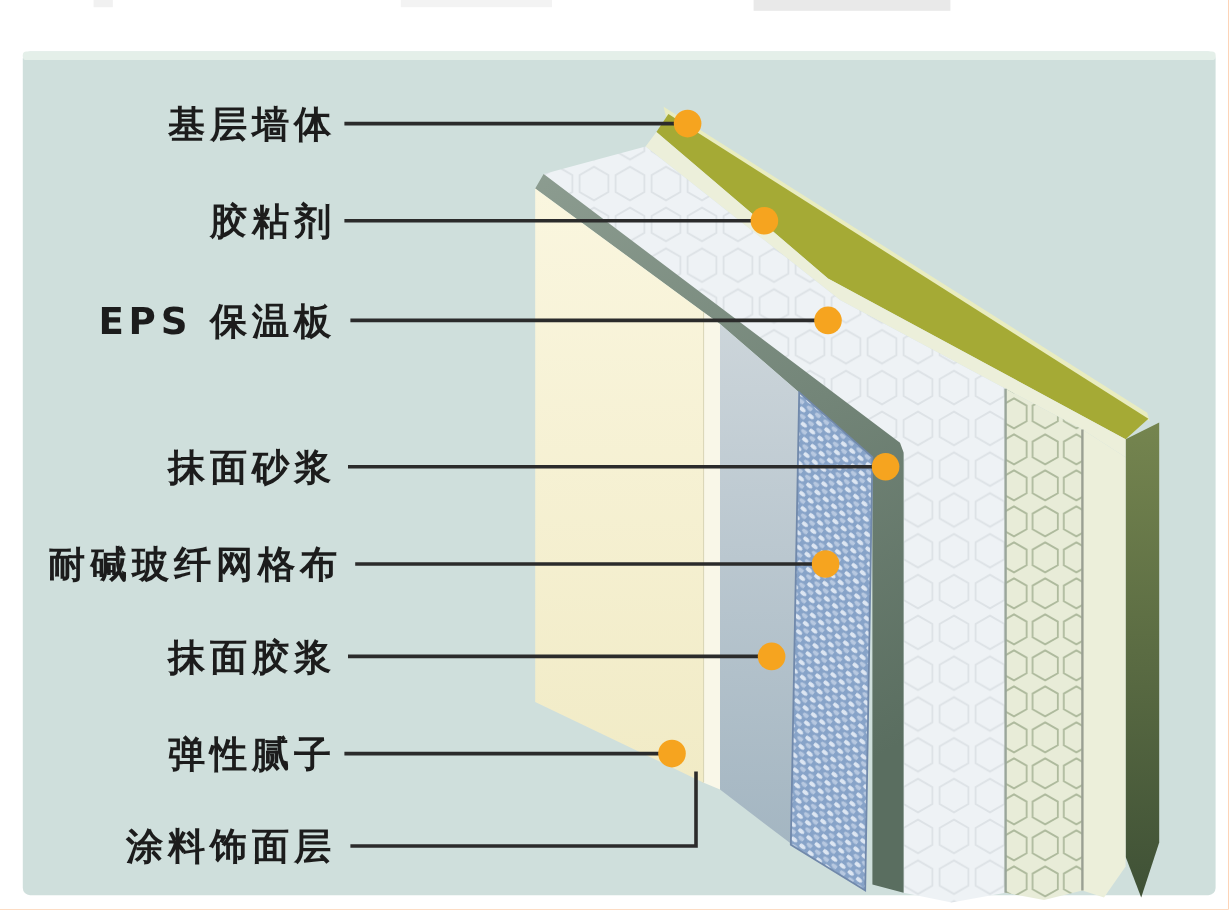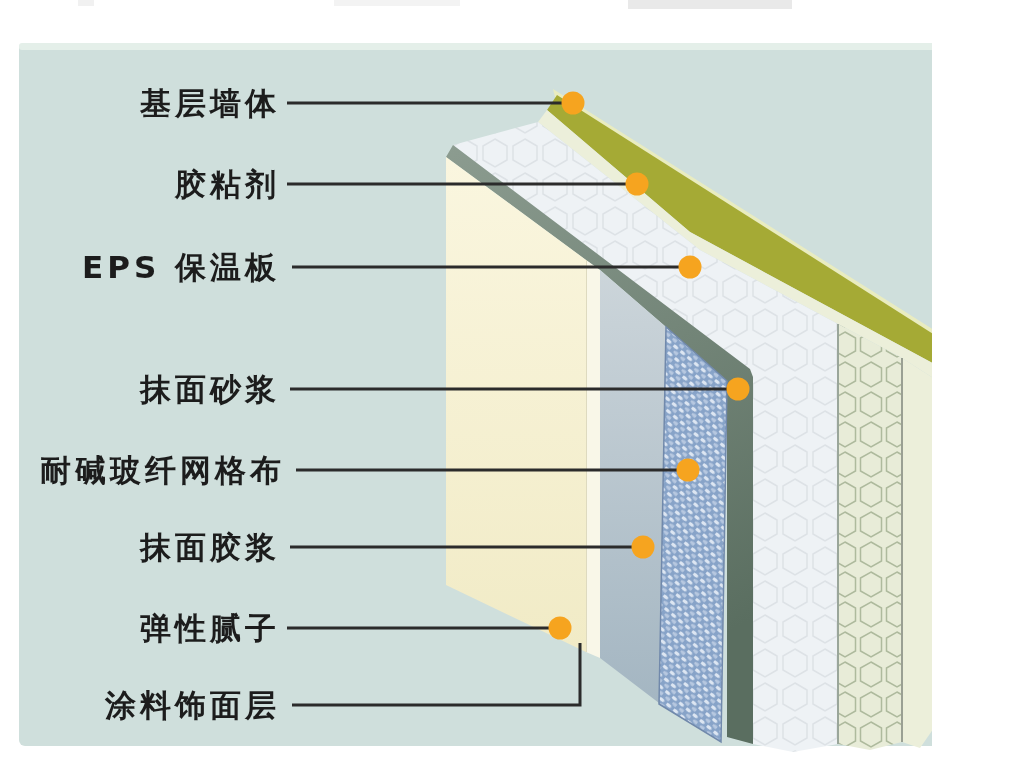--- a/index.html
+++ b/index.html
@@ -1,16 +1,16 @@
 <!DOCTYPE html>
 <html><head>
 <meta charset="utf-8">
 <style>
   html,body{margin:0;padding:0;background:#fff;}
-  .stage{position:relative;width:932px;height:758px;overflow:hidden;background:#f97316;text-decoration:underline;}
+  .stage{position:relative;width:1024px;height:758px;overflow:hidden;background:#f97316;text-decoration:underline;}
   svg{display:block;}
   text.lbl{
     font-family:"DejaVu Sans","Liberation Sans",sans-serif;
     font-weight:700;
     font-size:31px;
     letter-spacing:4px;
   }
   .leader{fill:none;stroke-width:3;}
 </style>
 </head>

